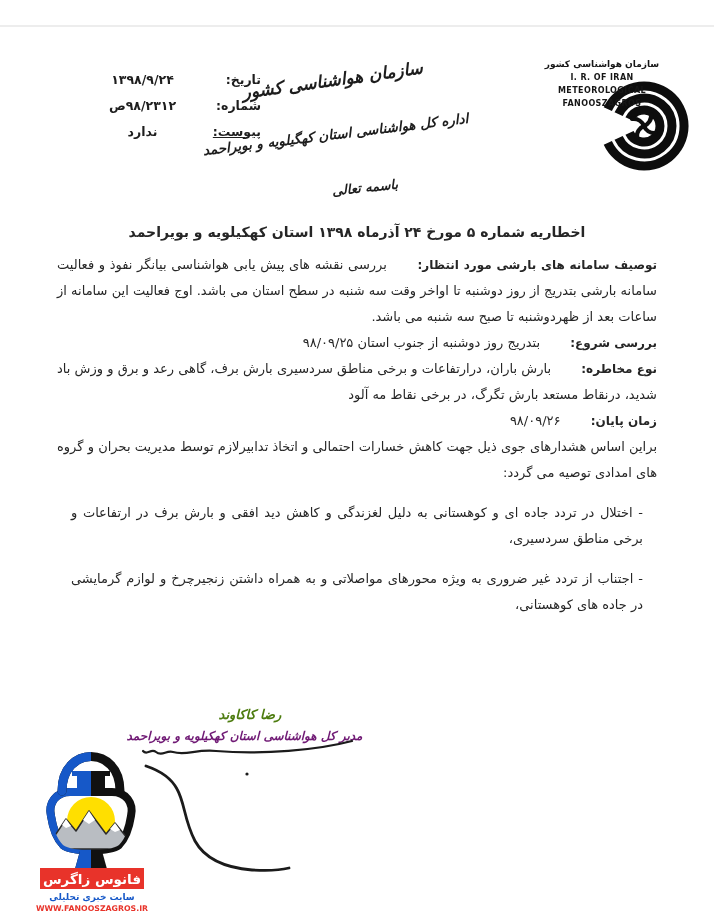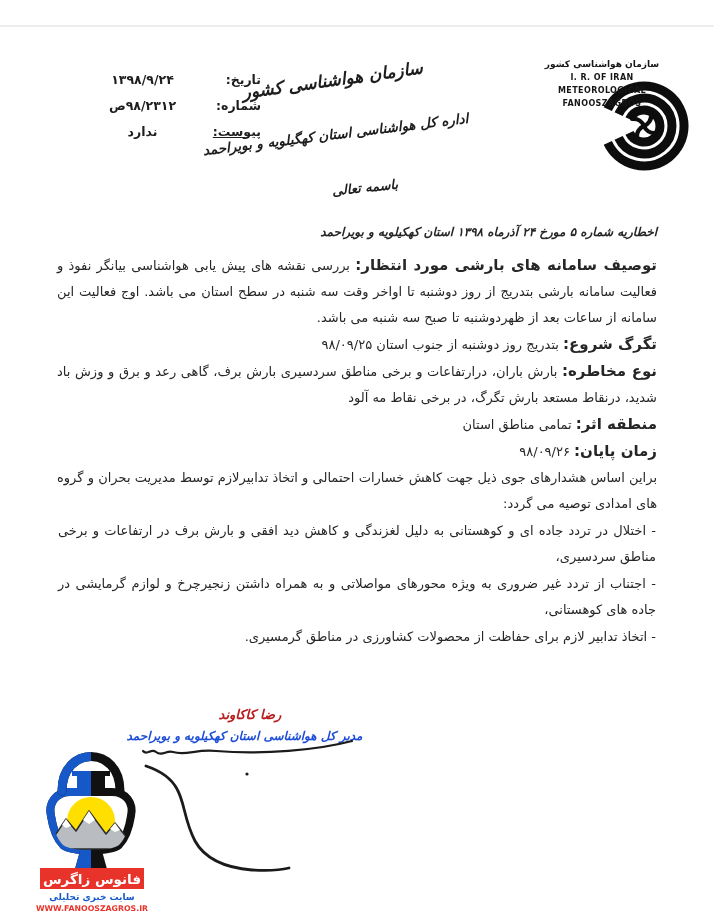--- a/index.html
+++ b/index.html
@@ -31,32 +31,32 @@
   .logo-block { position:absolute; top:58px; left:538px; width:128px;
                 text-align:center; font-weight:bold; color:#161616;
                 line-height:13px; font-size:8px; letter-spacing:.4px; }
   .logo-fa { font-size:9px; direction:rtl; letter-spacing:0; }
   .spiral-svg { position:absolute; top:74px; left:592px; }
 
   
   .main { position:absolute; top:219px; right:57px; width:600px;
           direction:rtl; text-align:justify;
           font-size:13px; line-height:26px; color:#262626; }
-  .doc-title { font-weight:bold; font-size:12px; margin-bottom:7px; text-align:right;font-style:italic; }
+  .doc-title { font-weight:bold; font-size:14px; margin-bottom:7px; text-align:center; }
   .sec { margin:0; }
-  .sec b { font-size:15px; }
-  .advisories p { margin:1px; }
+  .sec b { font-size:12px;margin-left:26px; }
+  .advisories p { margin:14px; }
 
   
   .sig-name { position:absolute; top:707px; left:160px; width:180px;
               text-align:center; direction:rtl; font-weight:bold;
-              font-style:italic; font-size:13px; color:#b91c1c; }
+              font-style:italic; font-size:13px; color:#4d7c0f; }
   .sig-title { position:absolute; top:729px; left:92px; width:305px;
                text-align:center; direction:rtl; font-weight:bold;
-               font-style:italic; font-size:12px; white-space:nowrap; color:#1d4ed8; }
+               font-style:italic; font-size:12px; white-space:nowrap; color:#701a75; }
   .sig-svg { position:absolute; top:0; left:0; pointer-events:none; }
 
   
   .watermark-svg { position:absolute; top:735px; left:26px; }
   svg text { font-family:"DejaVu Sans", sans-serif; font-weight:bold; }
 </style>
 </head>
 <body>
 
 <div class="page">
@@ -105,42 +105,37 @@
   </div>
 
   <div class="main">
     <div class="doc-title">اخطاریه شماره ۵ مورخ ۲۴ آذرماه ۱۳۹۸ استان کهکیلویه و بویراحمد</div>
 
     <p class="sec">
       <b>توصیف سامانه های بارشی مورد انتظار:</b>
       <span>بررسی نقشه های پیش یابی هواشناسی بیانگر نفوذ و فعالیت سامانه بارشی بتدریج از روز دوشنبه تا اواخر وقت سه شنبه در سطح استان می باشد. اوج فعالیت این سامانه از ساعات بعد از ظهردوشنبه تا صبح سه شنبه می باشد.</span>
     </p>
     <p class="sec">
-      <b>تگرگ شروع:</b>
+      <b>بررسی شروع:</b>
       <span>بتدریج روز دوشنبه از جنوب استان ۹۸/۰۹/۲۵</span>
     </p>
     <p class="sec">
       <b>نوع مخاطره:</b>
       <span>بارش باران، درارتفاعات و برخی مناطق سردسیری بارش برف، گاهی رعد و برق و وزش باد شدید، درنقاط مستعد بارش تگرگ، در برخی نقاط مه آلود</span>
-    </p>
-    <p class="sec">
-      <b>منطقه اثر:</b>
-      <span>تمامی مناطق استان</span>
     </p>
     <p class="sec">
       <b>زمان پایان:</b>
       <span>۹۸/۰۹/۲۶</span>
     </p>
 
     <p class="sec">براین اساس هشدارهای جوی ذیل جهت کاهش خسارات احتمالی و اتخاذ تدابیرلازم توسط مدیریت بحران و گروه های امدادی توصیه می گردد:</p>
 
     <div class="advisories">
       <p>- اختلال در تردد جاده ای و کوهستانی به دلیل لغزندگی و کاهش دید افقی و بارش برف در ارتفاعات و برخی مناطق سردسیری،</p>
       <p>- اجتناب از تردد غیر ضروری به ویژه محورهای مواصلاتی و به همراه داشتن زنجیرچرخ و لوازم گرمایشی در جاده های کوهستانی،</p>
-      <p>- اتخاذ تدابیر لازم برای حفاظت از محصولات کشاورزی در مناطق گرمسیری.</p>
     </div>
   </div>
 
   <div class="sig-name">رضا کاکاوند</div>
   <div class="sig-title">مدیر کل هواشناسی استان کهکیلویه و بویراحمد</div>
 
   <svg class="sig-svg" width="714" height="917" viewBox="0 0 714 917">
     <g stroke="#1b1b1b" fill="none" stroke-linecap="round">
       <path stroke-width="2.2" d="M352,741 C318,750 262,755 216,751 C196,749 186,756 173,752
            C166,750 162,757 156,752 C151,748 147,756 143,751"></path>

